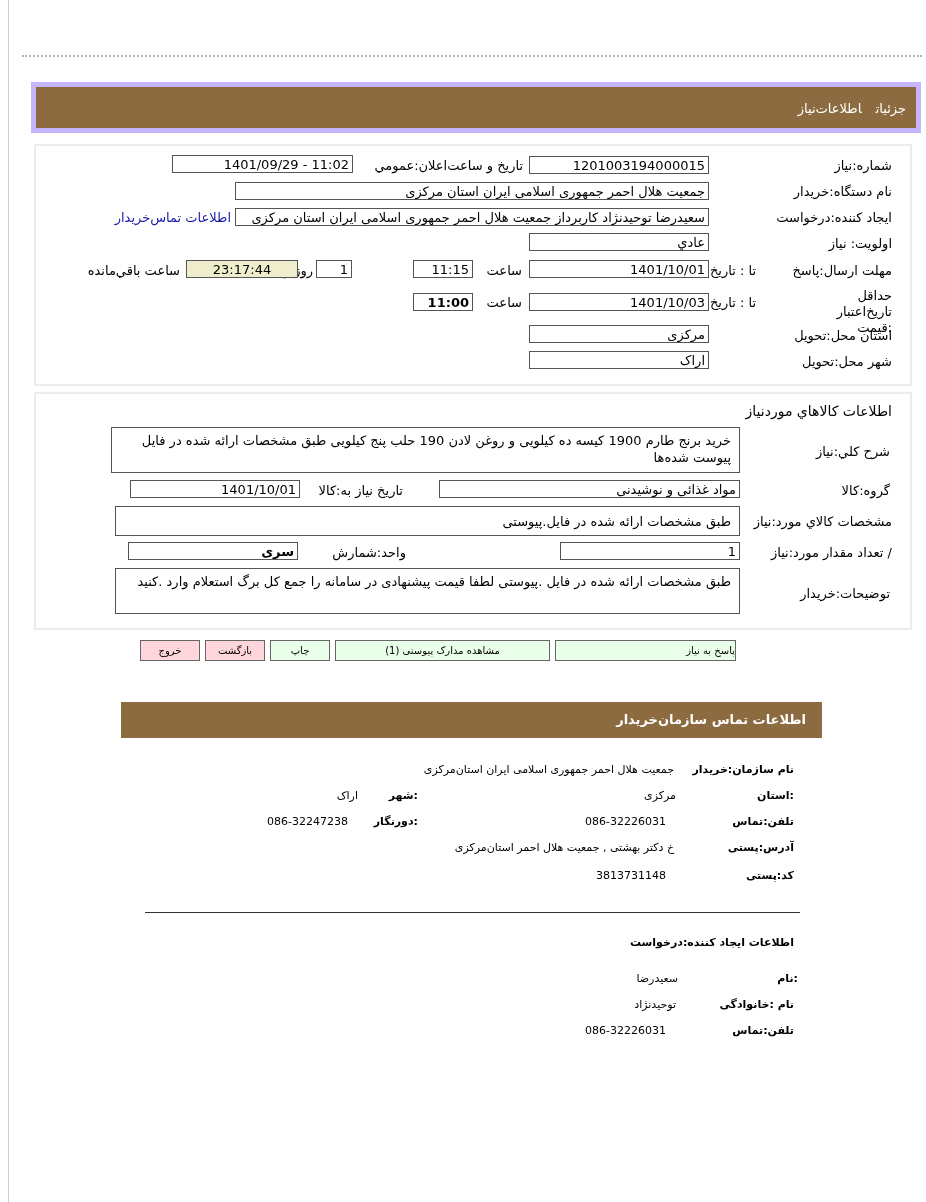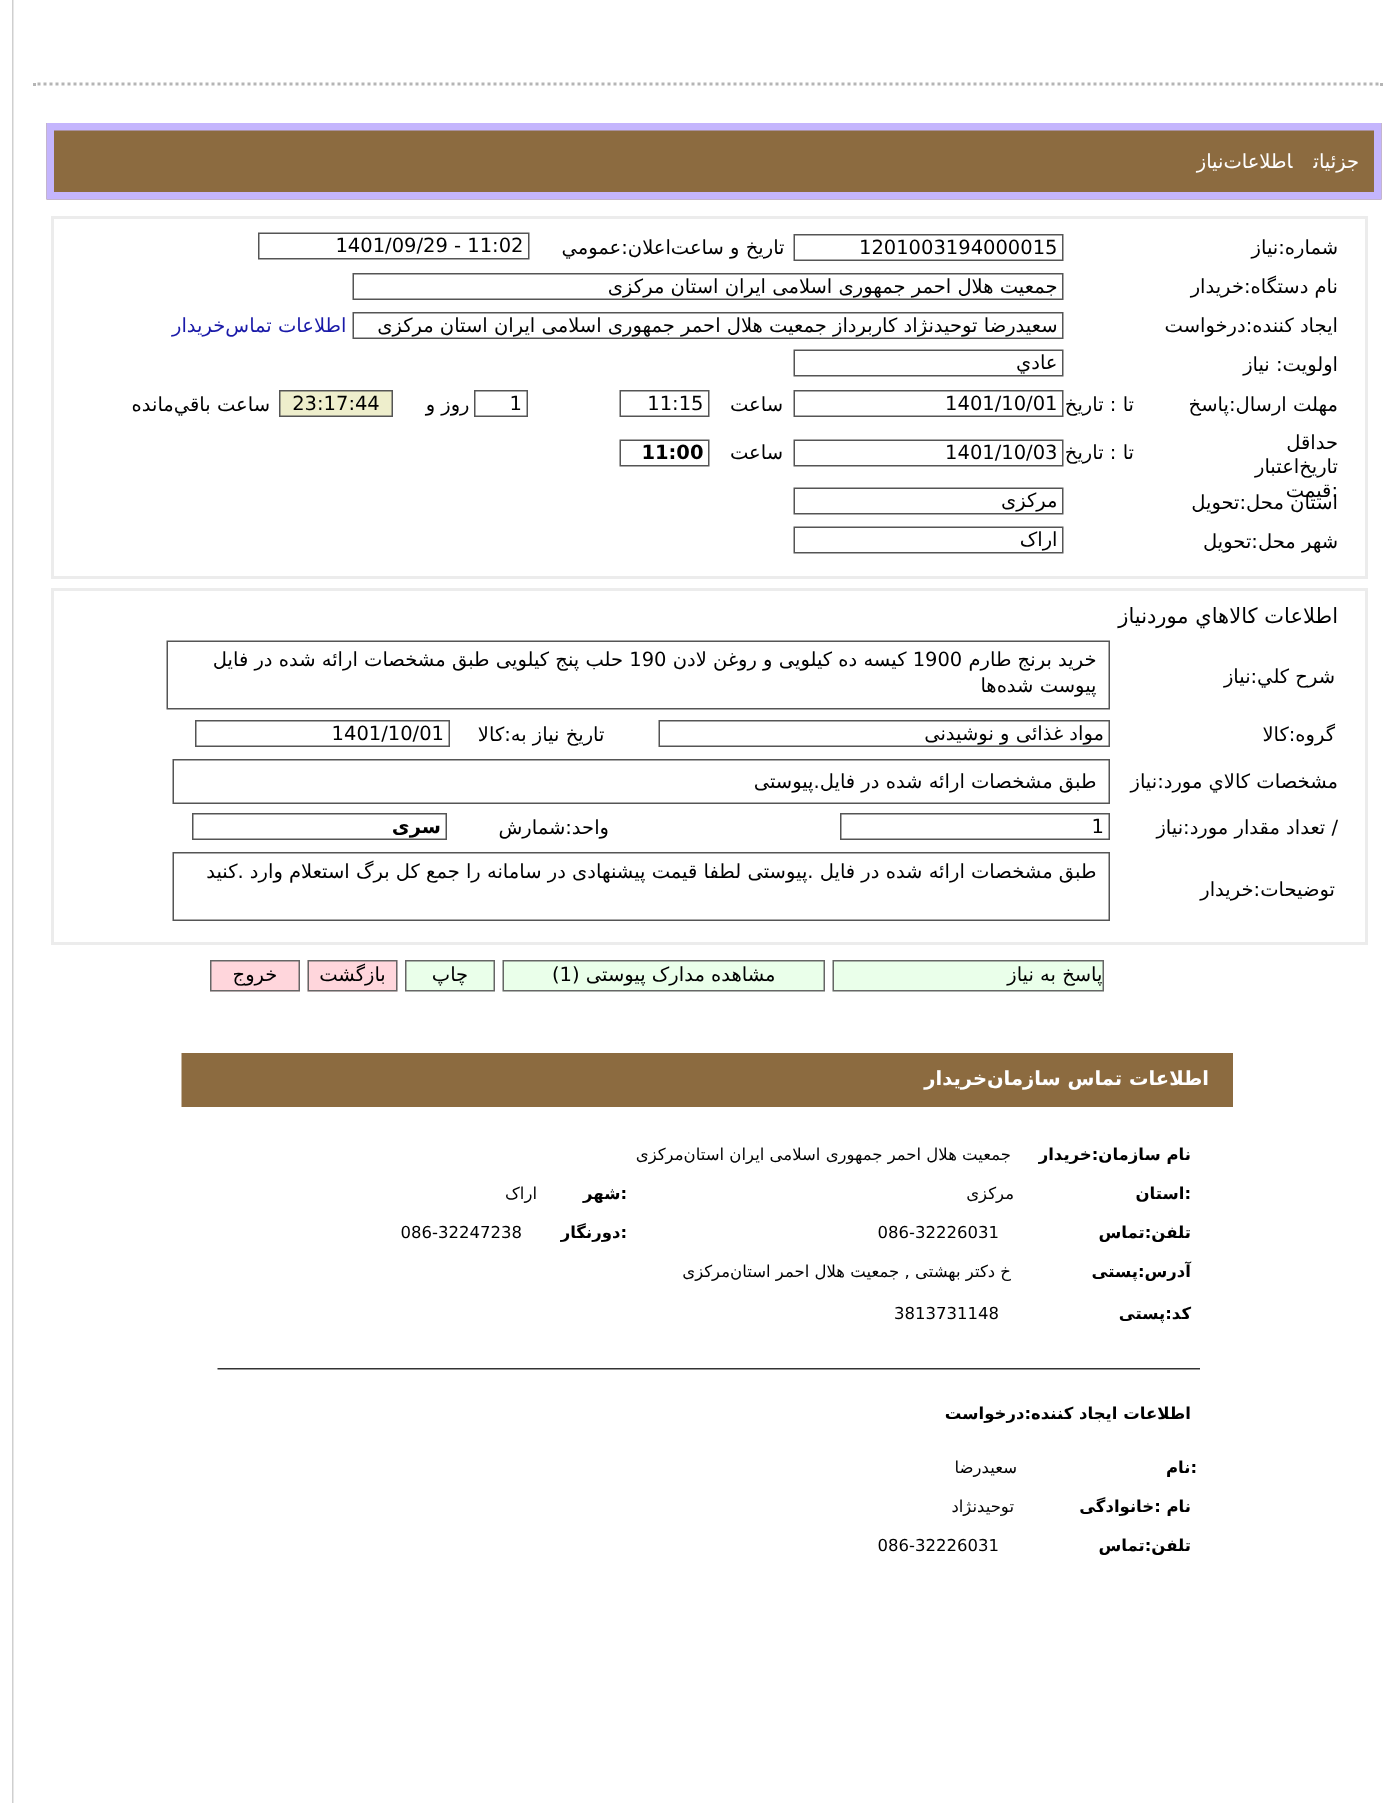--- a/index.html
+++ b/index.html
@@ -14,21 +14,21 @@
   .box { position:absolute; border:2px solid #ececec; background:#fff; }
   .lbl { position:absolute; direction:rtl; text-align:right; font-size:13px; white-space:nowrap; }
   .fld { position:absolute; border:1px solid #555; background:#fff; height:18px; line-height:18px;
          direction:rtl; text-align:right; padding:0 3px; font-size:13px; white-space:nowrap; overflow:hidden; box-sizing:border-box; }
   .fld.ltr { direction:ltr; text-align:right; }
   .fld.timer { background:#eeeecc; text-align:center; direction:ltr; }
   .link { color:#1a1aa8; }
   .h2 { position:absolute; direction:rtl; font-weight:normal; font-size:14px; }
   .area { position:absolute; border:1px solid #555; direction:rtl; text-align:right; padding:4px 8px;
           font-size:13px; line-height:17px; box-sizing:border-box; }
-  .btn { position:absolute; height:21px; border:1px solid #666; box-sizing:border-box; font-size:13px;
+  .btn { position:absolute; height:21px; border:1px solid #666; box-sizing:border-box; font-size:10px;
          line-height:19px; text-align:center; direction:rtl; cursor:pointer; }
   .btn.g { background:#eaffea; }
   .btn.r { background:#ffd6dc; }
   .bar2 { position:absolute; left:121px; top:702px; width:701px; height:36px; background:#8c6b40; direction:rtl; }
   .bar2 .t { position:absolute; right:16px; top:10px; color:#fff; font-weight:bold; font-size:13px; }
   .cl { position:absolute; direction:rtl; font-weight:bold; font-size:11px; white-space:nowrap; }
   .cv { position:absolute; direction:rtl; font-size:11px; white-space:nowrap; }
   .hr { position:absolute; left:145px; top:912px; width:655px; height:1px; background:#333; }
 </style>
 </head>
@@ -60,21 +60,21 @@
 <div class="lbl" style="right:34px;top:236px;">اولویت: نیاز</div>
 <div class="fld" style="left:529px;top:233px;width:180px;">عادي</div>
 
 <div class="lbl" style="right:34px;top:263px;">مهلت ارسال:پاسخ</div>
 <div class="lbl" style="right:170px;top:263px;">تا : تاریخ</div>
 <div class="fld ltr" style="left:529px;top:260px;width:180px;">1401/10/01</div>
 <div class="lbl" style="right:404px;top:263px;">ساعت</div>
 <div class="fld ltr" style="left:413px;top:260px;width:60px;">11:15</div>
 <div class="fld ltr" style="left:316px;top:260px;width:36px;">1</div>
 <div class="lbl" style="right:613px;top:263px;">روز و</div>
-<div class="fld timer" style="left:186px;top:260px;width:76px;">23:17:44</div>
+<div class="fld timer" style="left:186px;top:260px;width:112px;">23:17:44</div>
 <div class="lbl" style="right:746px;top:263px;">ساعت باقي‌مانده</div>
 
 <div class="lbl" style="right:34px;top:288px;line-height:16px;">
   <div style="width:90px;white-space:normal;">حداقل تاریخ‌اعتبار :قیمت</div>
 </div>
 <div class="lbl" style="right:170px;top:295px;">تا : تاریخ</div>
 <div class="fld ltr" style="left:529px;top:293px;width:180px;">1401/10/03</div>
 <div class="lbl" style="right:404px;top:295px;">ساعت</div>
 <div class="fld ltr" style="left:413px;top:293px;width:60px;font-weight:bold;">11:00</div>
 

